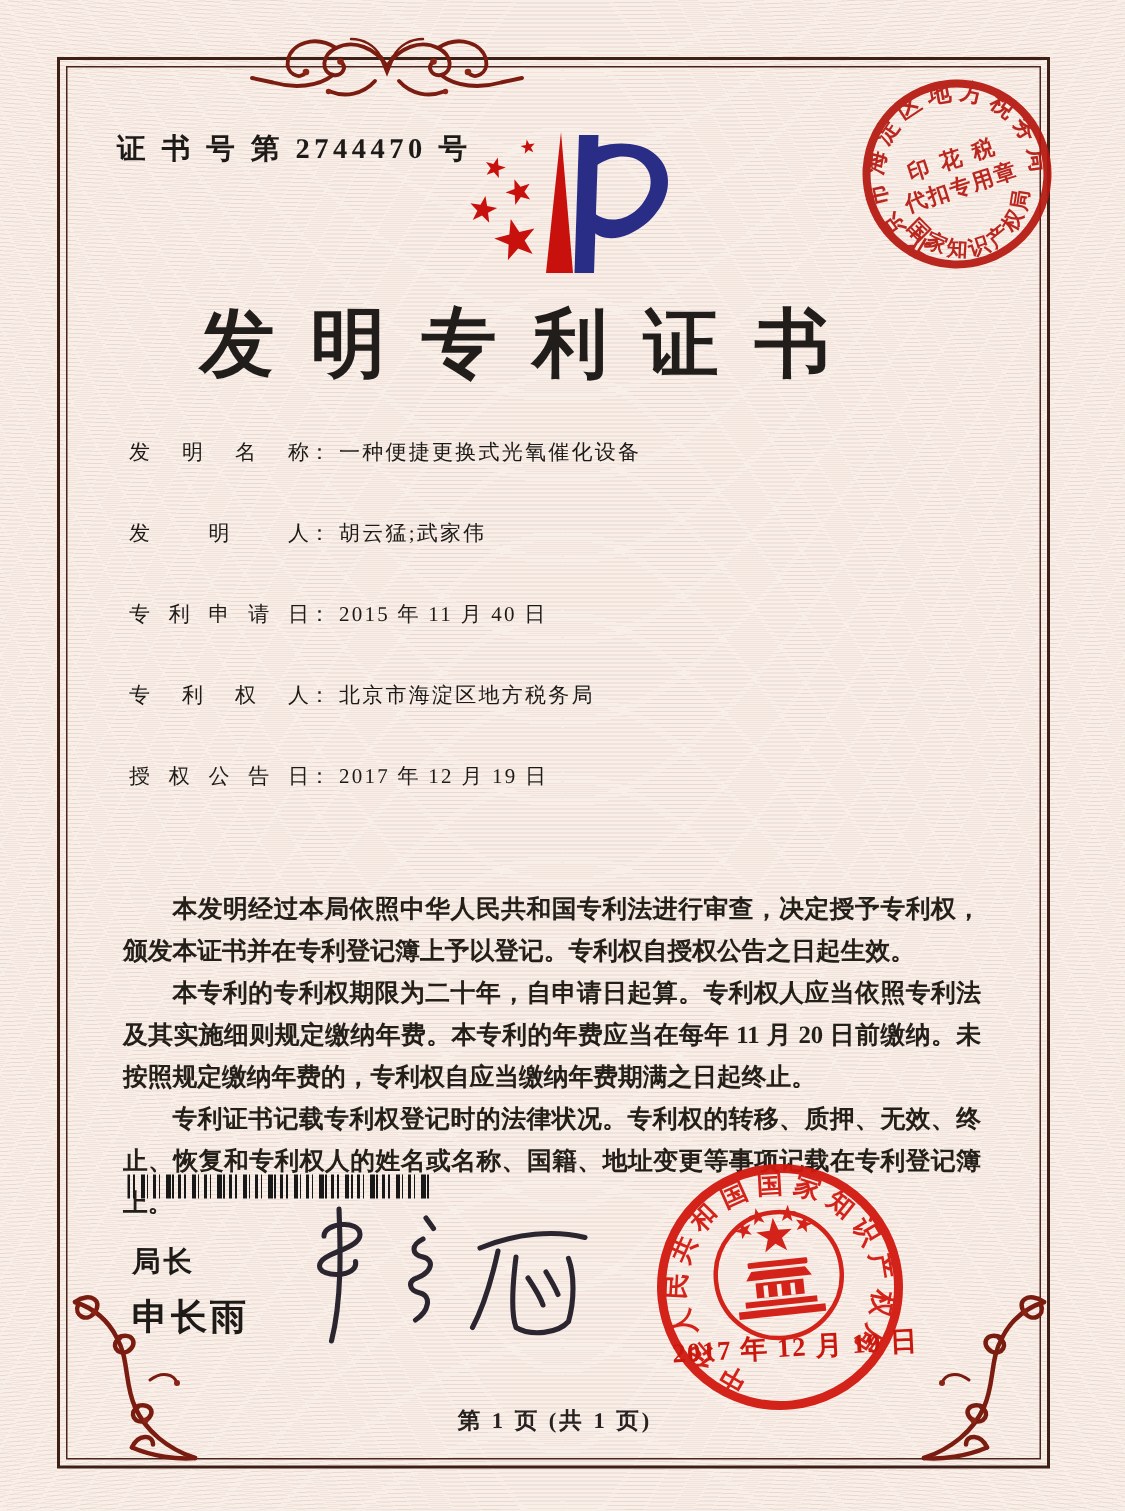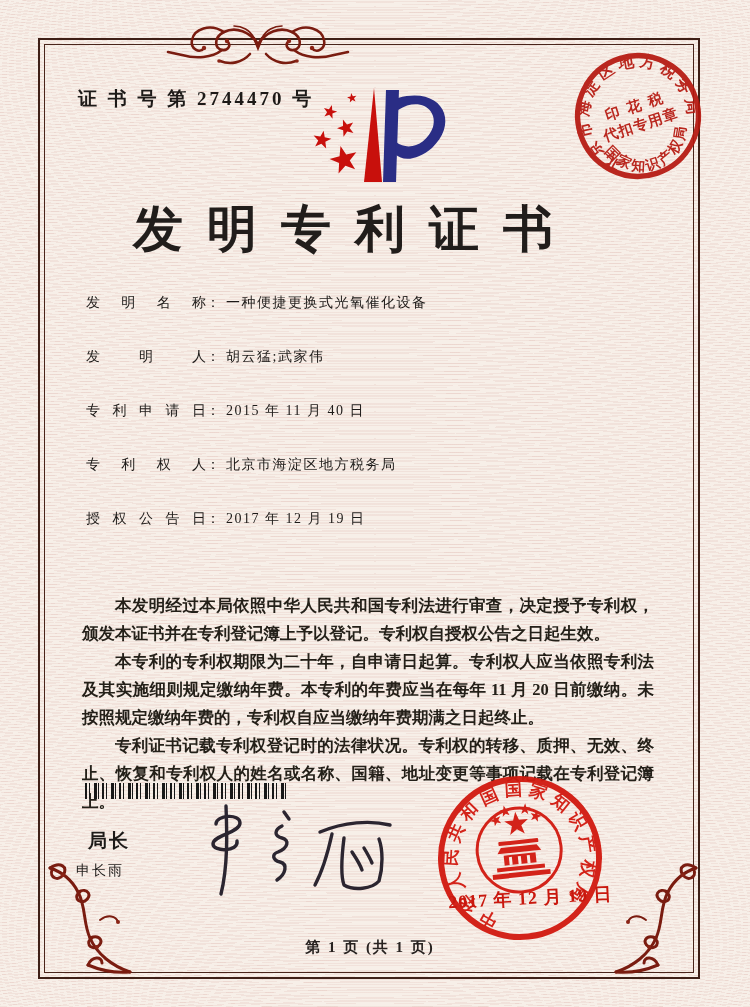--- a/index.html
+++ b/index.html
@@ -51,21 +51,21 @@
   .paragraphs p{margin:0;text-indent:2em;}
   .barcode{
     position:absolute;left:85px;top:783px;width:201px;height:16px;
     background:repeating-linear-gradient(90deg,
       #181818 0 2px, rgba(0,0,0,0) 2px 4px,
       #181818 4px 5px, rgba(0,0,0,0) 5px 9px,
       #181818 9px 12px, rgba(0,0,0,0) 12px 13px,
       #181818 13px 14px, rgba(0,0,0,0) 14px 17px);
   }
   .signer-title{position:absolute;left:88px;top:828px;font-size:19px;font-weight:600;color:#1d1a18;letter-spacing:2px;}
-  .signer-name{position:absolute;left:76px;top:862px;font-size:14px;font-weight:400;color:#1d1a18;letter-spacing:2px;}
+  .signer-name{position:absolute;left:88px;top:862px;font-size:24px;font-weight:700;color:#1d1a18;letter-spacing:2px;}
   .signature{position:absolute;left:192px;top:792px;width:212px;height:112px;}
   .seal{position:absolute;left:434px;top:772px;width:172px;height:172px;transform:rotate(-6deg);opacity:.95;}
   .seal-date{
     position:absolute;left:448px;top:886px;
     font-size:18px;font-weight:700;color:#c9180e;letter-spacing:1px;
     transform:rotate(-3deg);white-space:nowrap;
   }
   .page-footer{
     position:absolute;left:0;top:938px;width:740px;text-align:center;
     font-size:15px;color:#272220;font-weight:600;letter-spacing:2px;

